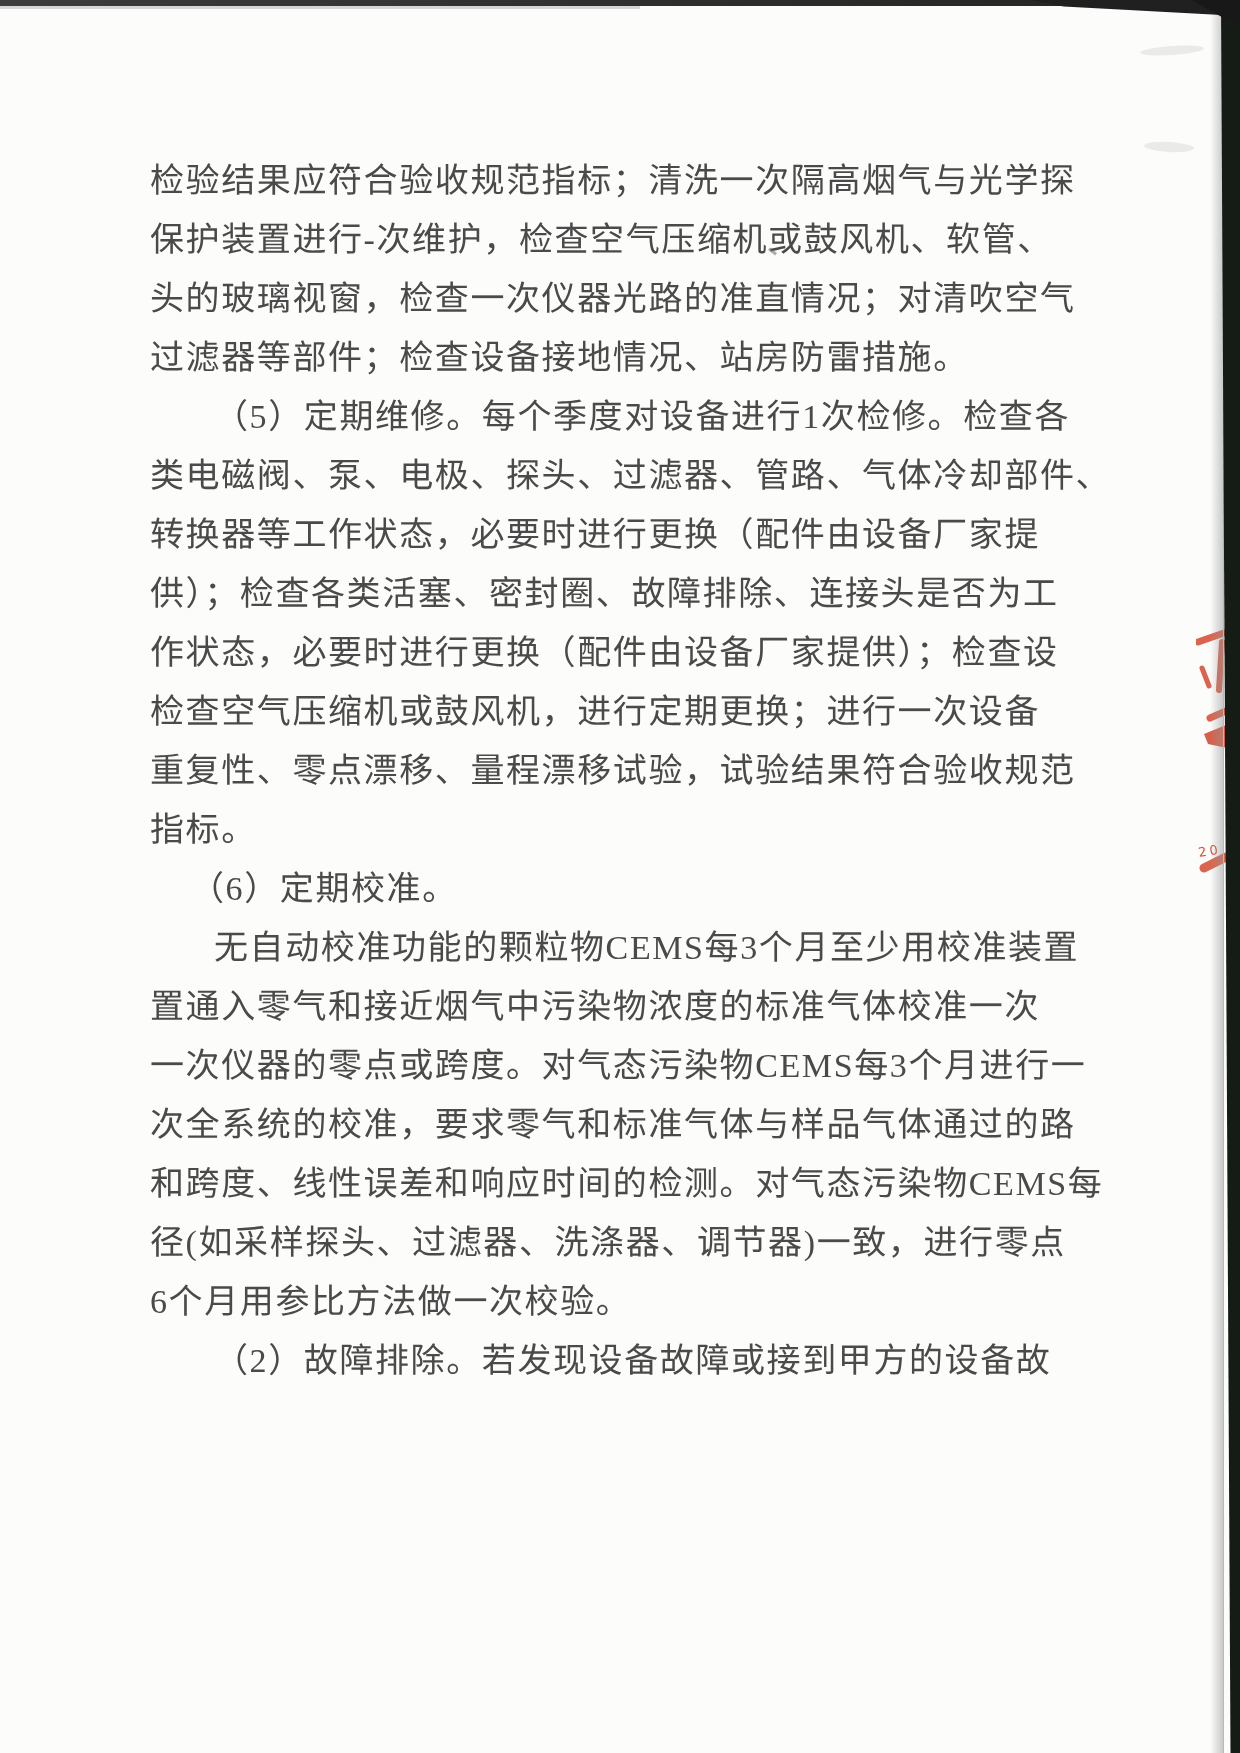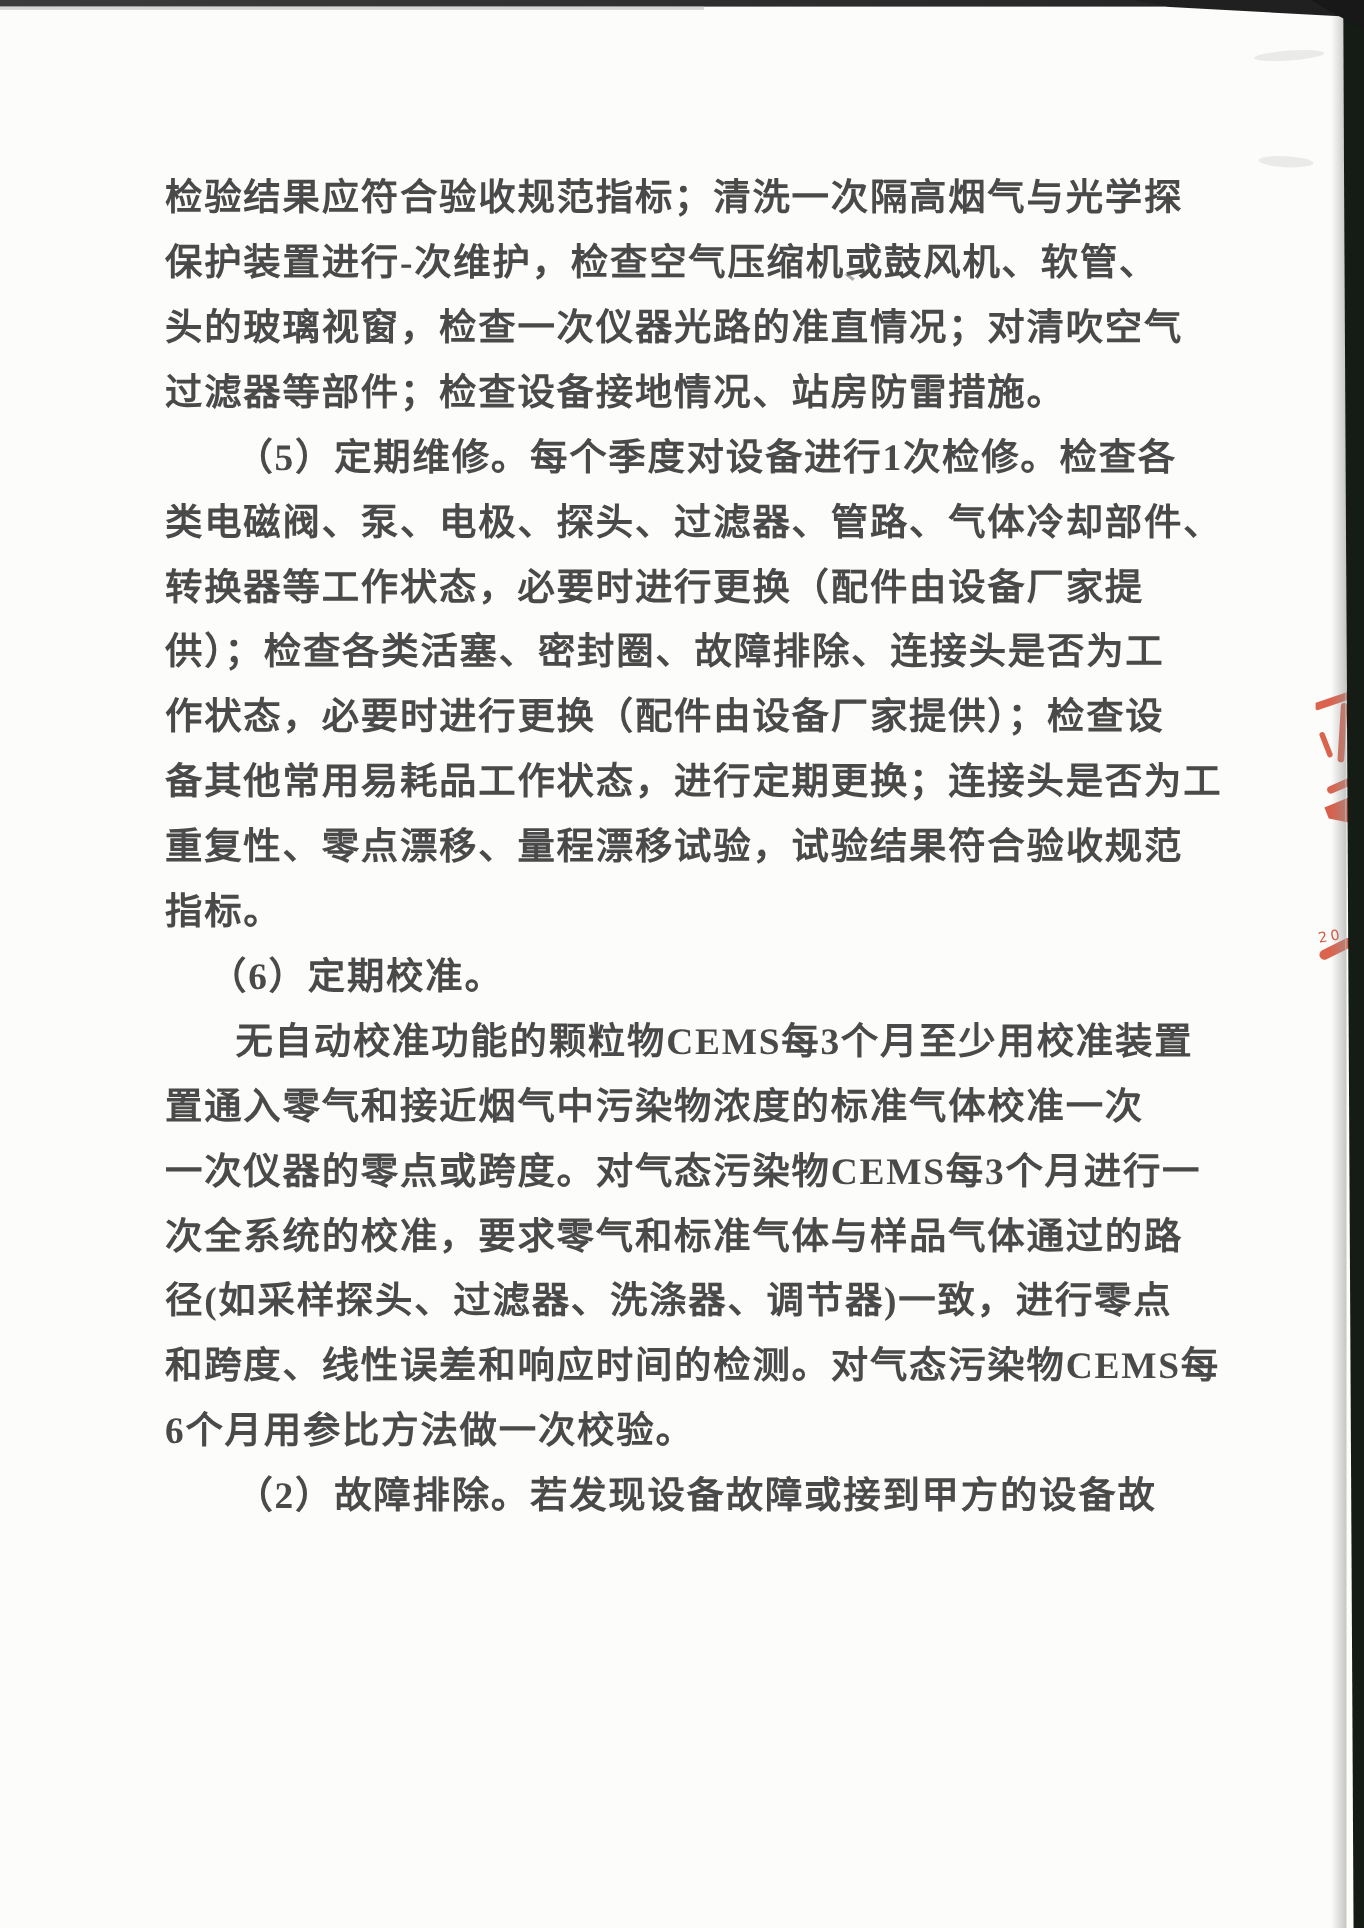--- a/index.html
+++ b/index.html
@@ -12,21 +12,21 @@
   }
   
   .text-block {
     position:absolute;
     top:151px; left:150px; width:810px;
     color:#4a4a4a;
     font-size:34px;
     line-height:59px;
     letter-spacing:1.6px;
   }
-  .line { white-space:nowrap; height:59px;font-weight:bold; }
+  .line { white-space:nowrap; height:59px; }
   .ind1 { padding-left:40px; }
   .ind2 { padding-left:64px; }
 
   
   .edge-top {
     position:absolute; top:0; left:0; width:1240px; height:6px;
     background:linear-gradient(to right,#3c3c3c,#232323);
   }
   .edge-top-sub {
     position:absolute; top:6px; left:0; width:640px; height:3px;
@@ -75,30 +75,30 @@
   <div class="text-block">
     <div class="line">检验结果应符合验收规范指标；清洗一次隔高烟气与光学探</div>
     <div class="line">保护装置进行-次维护，检查空气压缩机或鼓风机、软管、</div>
     <div class="line">头的玻璃视窗，检查一次仪器光路的准直情况；对清吹空气</div>
     <div class="line">过滤器等部件；检查设备接地情况、站房防雷措施。</div>
     <div class="line ind2">（5）定期维修。每个季度对设备进行1次检修。检查各</div>
     <div class="line">类电磁阀、泵、电极、探头、过滤器、管路、气体冷却部件、</div>
     <div class="line">转换器等工作状态，必要时进行更换（配件由设备厂家提</div>
     <div class="line">供）；检查各类活塞、密封圈、故障排除、连接头是否为工</div>
     <div class="line">作状态，必要时进行更换（配件由设备厂家提供）；检查设</div>
-    <div class="line">备其他常用易耗品工作状态，进行定期更换；连接头是否为工</div>
+    <div class="line">检查空气压缩机或鼓风机，进行定期更换；进行一次设备</div>
     <div class="line">重复性、零点漂移、量程漂移试验，试验结果符合验收规范</div>
     <div class="line">指标。</div>
     <div class="line ind1">（6）定期校准。</div>
     <div class="line ind2">无自动校准功能的颗粒物CEMS每3个月至少用校准装置</div>
     <div class="line">置通入零气和接近烟气中污染物浓度的标准气体校准一次</div>
     <div class="line">一次仪器的零点或跨度。对气态污染物CEMS每3个月进行一</div>
     <div class="line">次全系统的校准，要求零气和标准气体与样品气体通过的路</div>
+    <div class="line">和跨度、线性误差和响应时间的检测。对气态污染物CEMS每</div>
     <div class="line">径(如采样探头、过滤器、洗涤器、调节器)一致，进行零点</div>
-    <div class="line">和跨度、线性误差和响应时间的检测。对气态污染物CEMS每</div>
     <div class="line">6个月用参比方法做一次校验。</div>
     <div class="line ind2">（2）故障排除。若发现设备故障或接到甲方的设备故</div>
   </div>
 
   <div class="tick-artifact"></div>
 
   <svg class="stamp" width="32" height="250" viewBox="0 0 32 250">
     <g stroke="#d8543c" stroke-linecap="round" fill="none" opacity="0.9">
       <path d="M2,16 L28,7" stroke-width="7"></path>
       <path d="M26,16 L23,64" stroke-width="6"></path>

